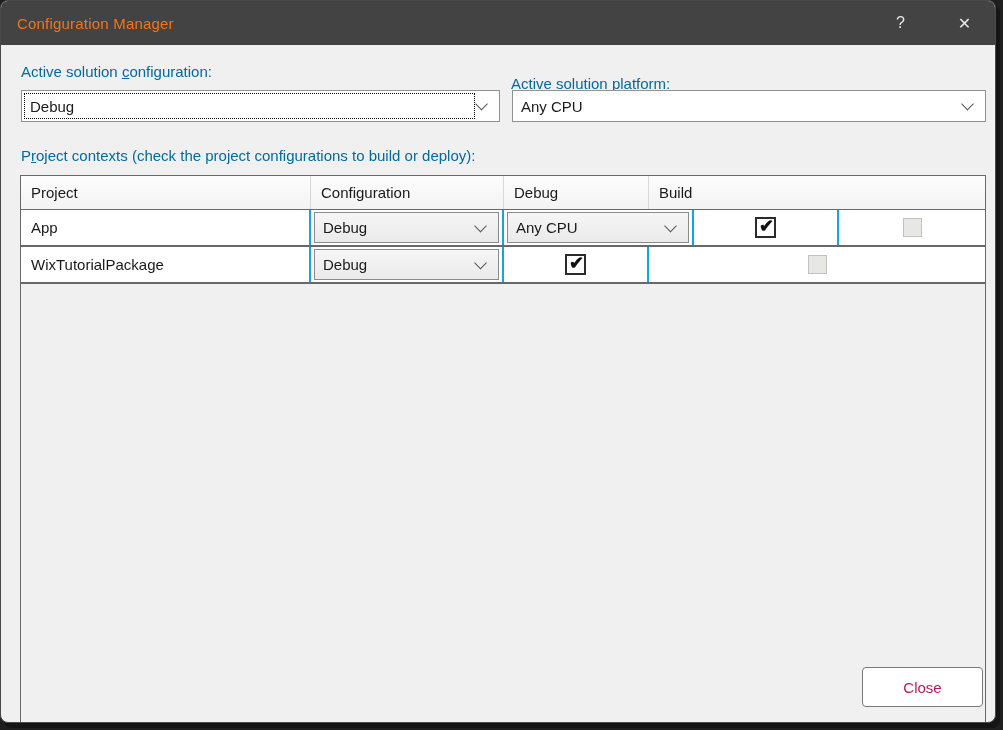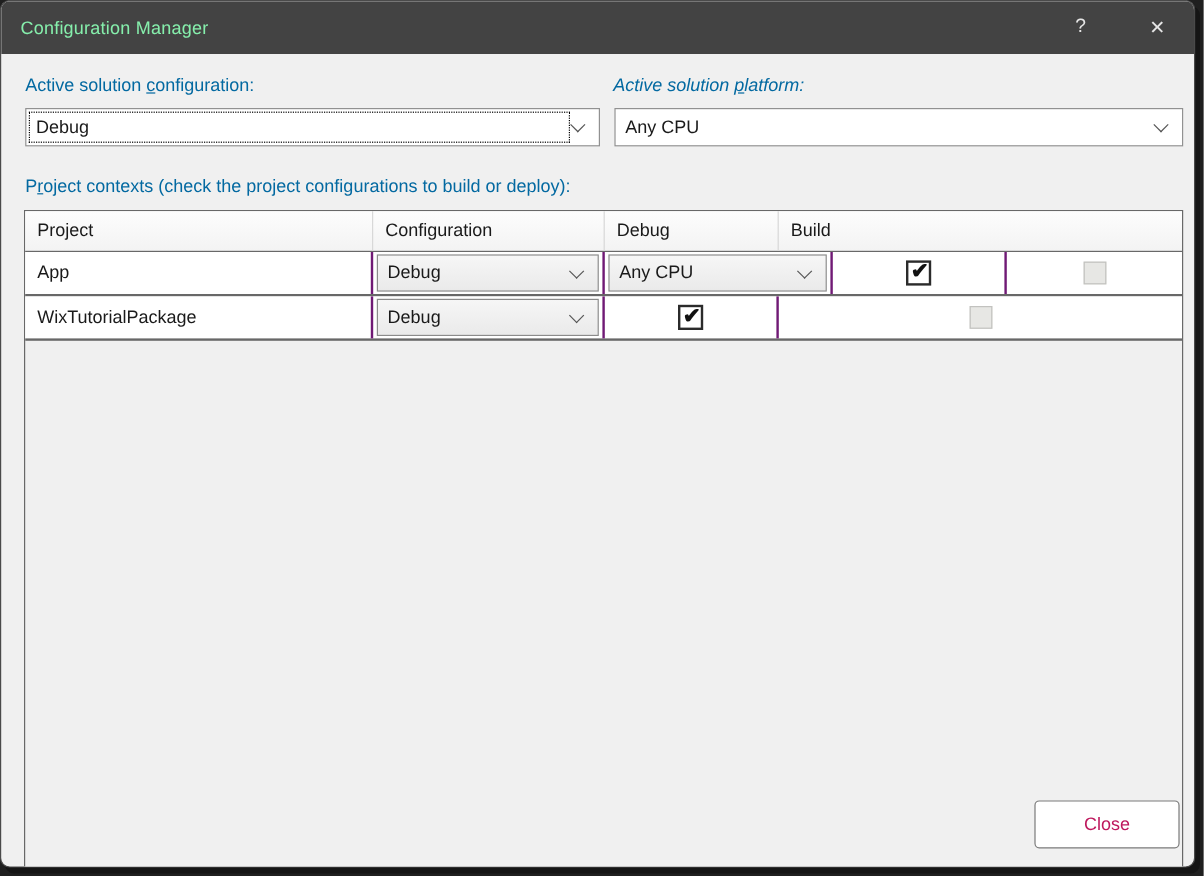--- a/index.html
+++ b/index.html
@@ -24,21 +24,21 @@
   
   .titlebar {
     position: absolute;
     left: 0; top: 0; right: 0;
     height: 44px;
     background: #434343;
     display: flex;
     align-items: center;
   }
   .titlebar .title {
-    color: #86efac;
+    color: #f97316;
     font-size: 15px;
     padding-left: 16px;
     letter-spacing: 0.2px;
   }
   .tb-btn {
     position: absolute;
     top: 0;
     width: 45px; height: 44px;
     display: flex;
     align-items: center;
@@ -53,21 +53,21 @@
   .tb-close { right: 8px; }
   
   .lbl {
     position: absolute;
     font-size: 15px;
     color: #0369a1;
     white-space: nowrap;
   }
   .lbl .mn { text-decoration: underline; }
   .lbl-config { left: 20px; top: 62px; }
-  .lbl-platform { left: 510px; top: 62px; font-style: italic; }
+  .lbl-platform { left: 510px; top: 74px; }
   .lbl-contexts { left: 20px; top: 146px; }
   
   .combo-top {
     position: absolute;
     top: 89px;
     height: 32px;
     background: #ffffff;
     border: 1px solid #919191;
     font-size: 15px;
     display: flex;
@@ -116,21 +116,21 @@
   }
   .g-hcell:last-child { border-right: none; }
   .g-row {
     display: flex;
     height: 37px;
     background: #ffffff;
     border-bottom: 2px solid #686868;
   }
   .g-cell {
     position: relative;
-    border-right: 2px solid #701a75;
+    border-right: 2px solid #0ea5e9;
     display: flex;
     align-items: center;
   }
   .g-cell:last-child { border-right: none; }
   .c-project { width: 290px; padding-left: 10px; font-size: 15px; }
   .c-config { width: 193px; }
   .c-platform { width: 190px; }
   .c-build { width: 145px; justify-content: center; }
   .c-deploy { flex: 1; justify-content: center; }
   .combo-cell {

